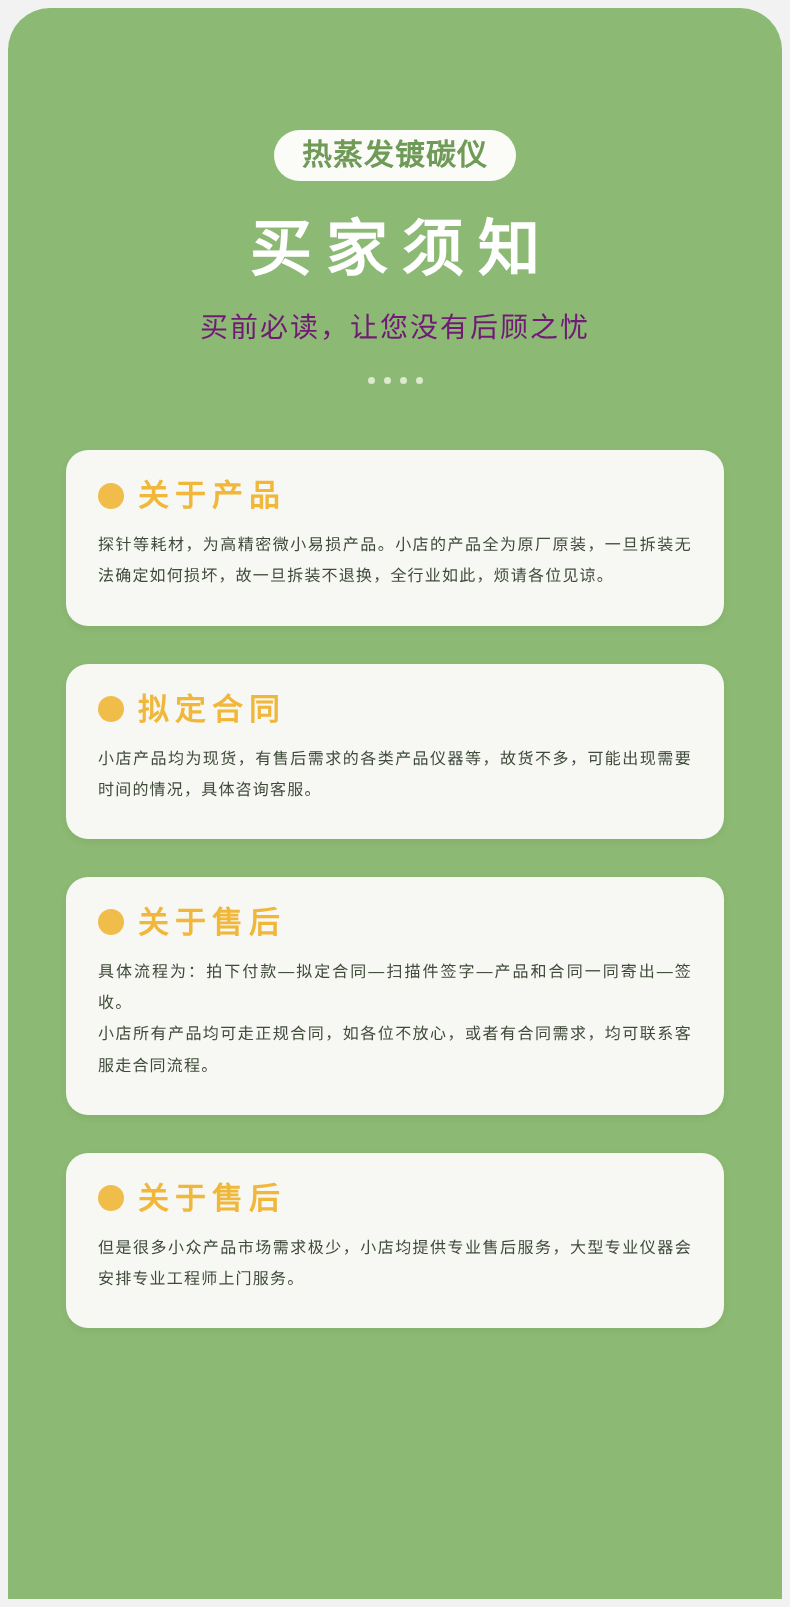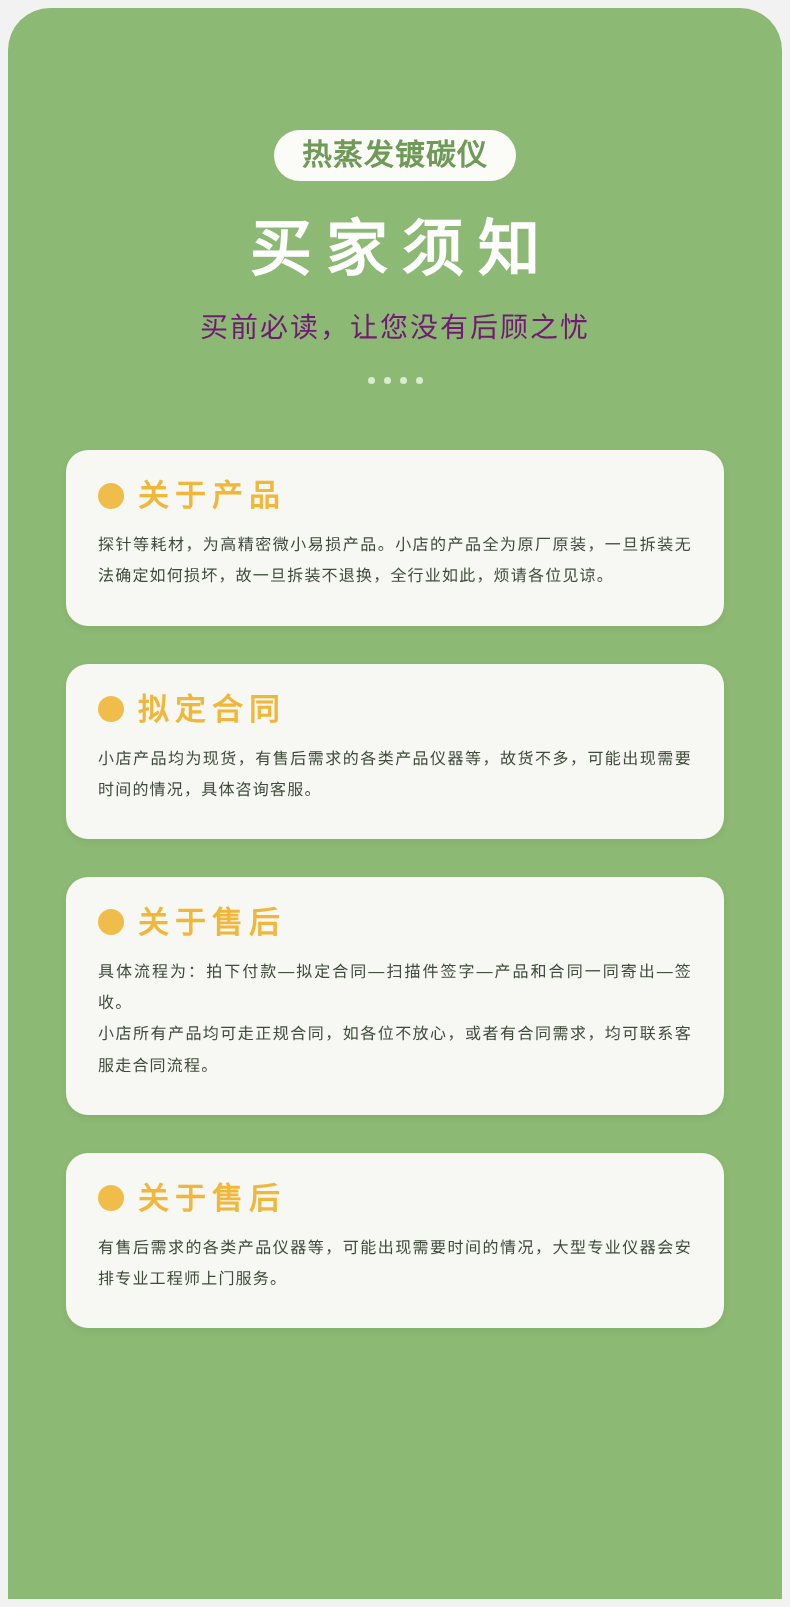--- a/index.html
+++ b/index.html
@@ -179,19 +179,19 @@
           <p>小店所有产品均可走正规合同，如各位不放心，或者有合同需求，均可联系客服走合同流程。</p>
         </div>
       </div>
 
       <div class="card">
         <div class="card-head">
           <span class="bullet"></span>
           <span class="card-title">关于售后</span>
         </div>
         <div class="card-body">
-          <p>有售后需求的各类产品仪器等，可能出现需要时间的情况，大型专业仪器会安排专业工程师上门服务。</p>
+          <p>但是很多小众产品市场需求极少，小店均提供专业售后服务，大型专业仪器会安排专业工程师上门服务。</p>
         </div>
       </div>
 
     </div>
   </div>
 </div>
 
 </body></html>

